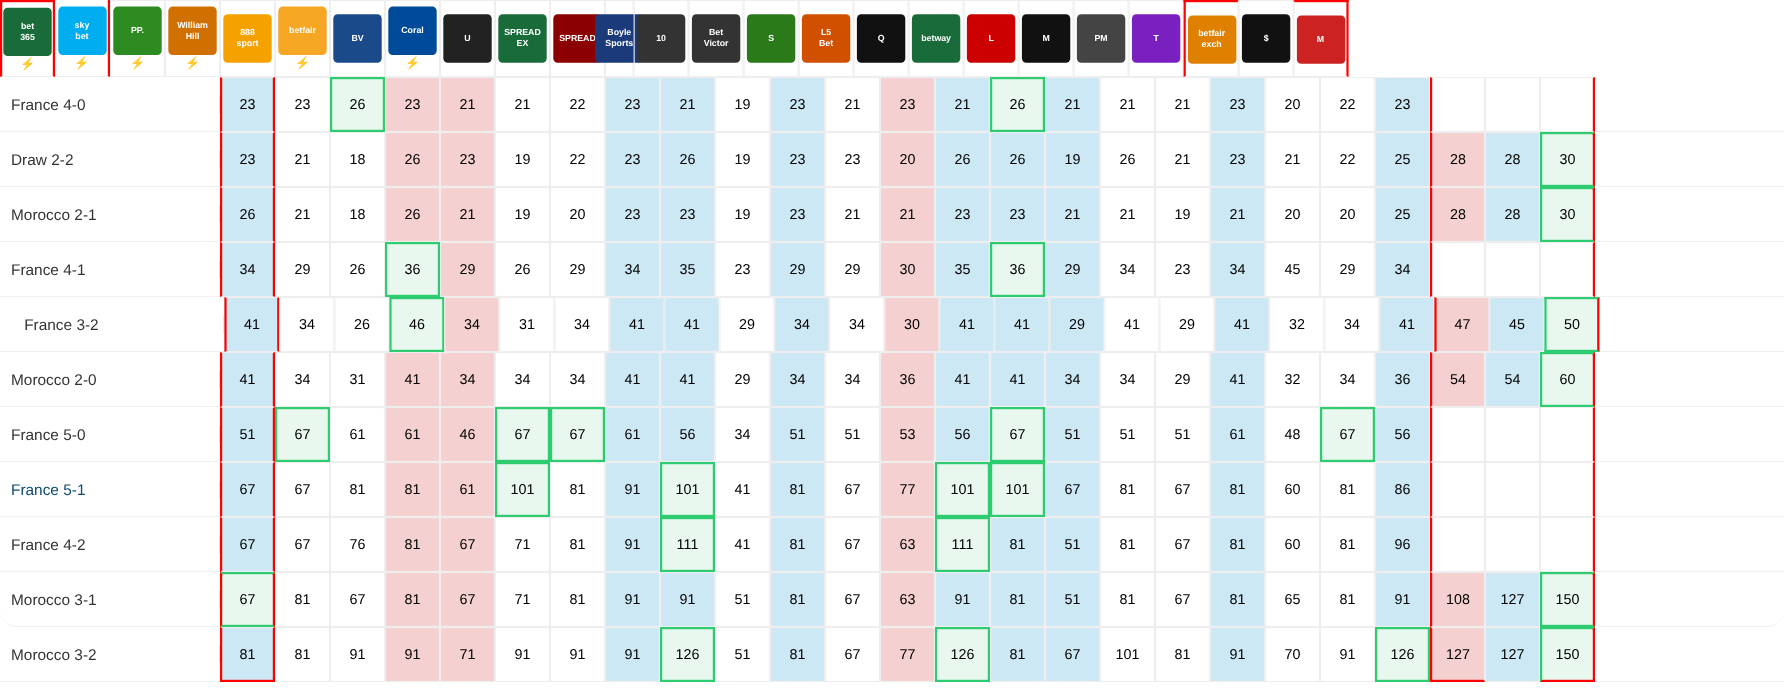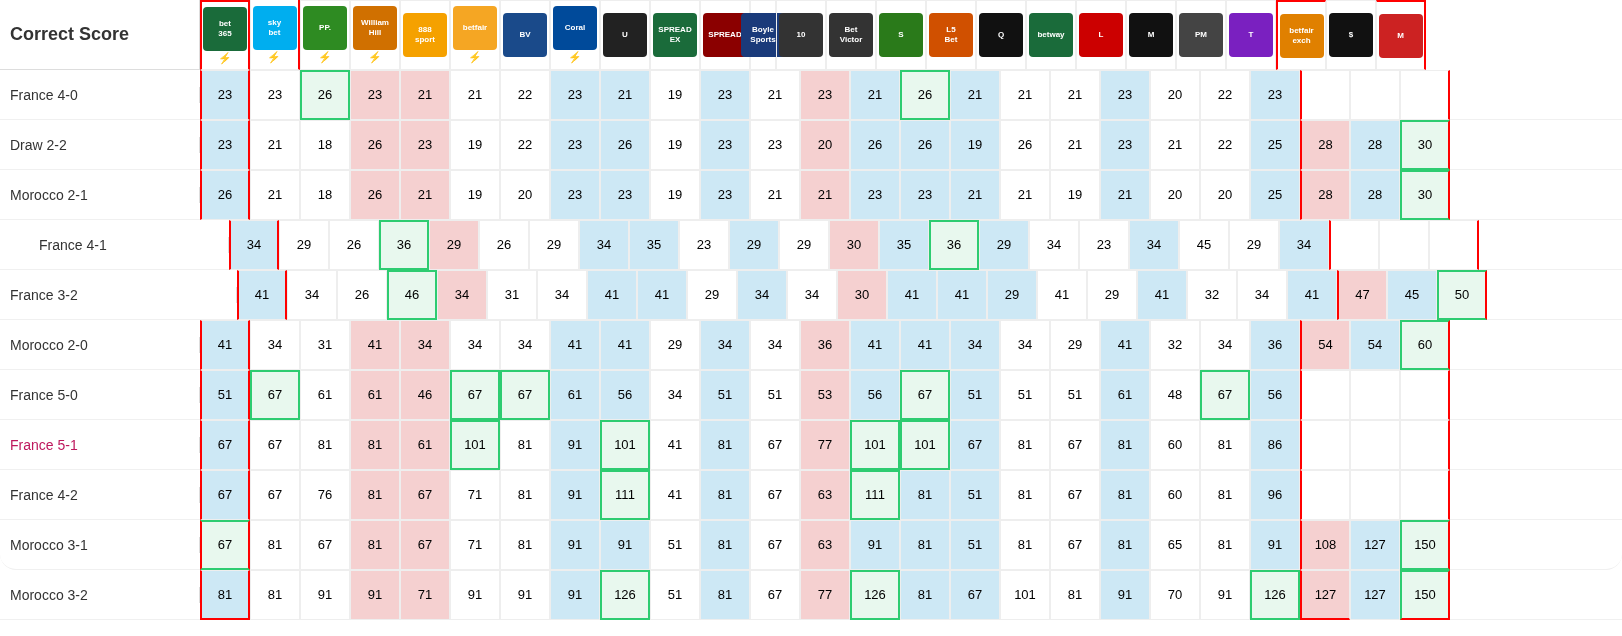--- a/index.html
+++ b/index.html
@@ -14,21 +14,20 @@
       width: 1622px;
     }
   </style>
 </head>
 <body>
 
 <div class="table-wrapper">
 
 <div style="display: flex; flex-direction: column; width: 100%;">
       <div style="display: flex; align-items: stretch; height: 70px;">
-        <div style="width: 200px; flex-shrink: 0; display: flex; align-items: center; padding-left: 10px; font-size: 18px; font-weight: bold; color: rgb(51, 51, 51); border-bottom: 1px solid rgb(221, 221, 221); border-right: 1px solid rgb(221, 221, 221);">Correct Score</div>
         <div style="width: 50px; flex-shrink: 0; display: flex; flex-direction: column; align-items: center; justify-content: center; border-width: 2px 2px 1px; border-style: solid; border-color: red red rgb(238, 238, 238); border-image: initial; padding: 2px;">
           <div style="width: 44px; height: 44px; border-radius: 4px; display: flex; align-items: center; justify-content: center; font-weight: bold; font-size: 8px; color: white; text-align: center; line-height: 1.2; background-color: rgb(26, 107, 58); white-space: pre;">bet
 365</div>
           <div style="font-size: 11px; color: rgb(245, 166, 35); margin-top: 1px;">⚡</div>
         </div>
         <div style="width: 50px; flex-shrink: 0; display: flex; flex-direction: column; align-items: center; justify-content: center; border-width: 0px 2px 1px 1px; border-bottom-style: solid; border-left-style: solid; border-bottom-color: rgb(238, 238, 238); border-left-color: rgb(238, 238, 238); border-image: initial; padding: 2px; border-right-style: solid; border-right-color: red; border-top-style: initial; border-top-color: initial;">
           <div style="width: 44px; height: 44px; border-radius: 4px; display: flex; align-items: center; justify-content: center; font-weight: bold; font-size: 8px; color: white; text-align: center; line-height: 1.2; background-color: rgb(0, 174, 239); white-space: pre;">sky
 bet</div>
           <div style="font-size: 11px; color: rgb(245, 166, 35); margin-top: 1px;">⚡</div>
         </div>
@@ -190,21 +189,21 @@
         <div style="width: 50px; flex-shrink: 0; height: 50px; display: flex; align-items: center; justify-content: center; font-size: 13px; font-weight: 500; background-color: rgb(255, 255, 255); border: 1px solid rgb(238, 238, 238); cursor: pointer;">21</div>
         <div style="width: 50px; flex-shrink: 0; height: 50px; display: flex; align-items: center; justify-content: center; font-size: 13px; font-weight: 500; background-color: rgb(255, 255, 255); border: 1px solid rgb(238, 238, 238); cursor: pointer;">19</div>
         <div style="width: 50px; flex-shrink: 0; height: 50px; display: flex; align-items: center; justify-content: center; font-size: 13px; font-weight: 500; background-color: rgb(205, 232, 245); border: 1px solid rgb(238, 238, 238); cursor: pointer;">21</div>
         <div style="width: 50px; flex-shrink: 0; height: 50px; display: flex; align-items: center; justify-content: center; font-size: 13px; font-weight: 500; background-color: rgb(255, 255, 255); border: 1px solid rgb(238, 238, 238); cursor: pointer;">20</div>
         <div style="width: 50px; flex-shrink: 0; height: 50px; display: flex; align-items: center; justify-content: center; font-size: 13px; font-weight: 500; background-color: rgb(255, 255, 255); border: 1px solid rgb(238, 238, 238); cursor: pointer;">20</div>
         <div style="width: 50px; flex-shrink: 0; height: 50px; display: flex; align-items: center; justify-content: center; font-size: 13px; font-weight: 500; background-color: rgb(205, 232, 245); border: 1px solid rgb(238, 238, 238); cursor: pointer;">25</div>
         <div style="width: 50px; flex-shrink: 0; height: 50px; display: flex; align-items: center; justify-content: center; font-size: 13px; font-weight: 500; background-color: rgb(245, 208, 208); border-width: 1px 1px 1px 2px; border-style: solid; border-color: rgb(238, 238, 238) rgb(238, 238, 238) rgb(238, 238, 238) red; border-image: initial; cursor: pointer;">28</div>
         <div style="width: 50px; flex-shrink: 0; height: 50px; display: flex; align-items: center; justify-content: center; font-size: 13px; font-weight: 500; background-color: rgb(205, 232, 245); border: 1px solid rgb(238, 238, 238); cursor: pointer;">28</div>
         <div style="width: 50px; flex-shrink: 0; height: 50px; display: flex; align-items: center; justify-content: center; font-size: 13px; font-weight: 500; background-color: rgb(232, 248, 238); border-width: 2px; border-style: solid; border-color: rgb(46, 204, 113) red rgb(46, 204, 113) rgb(46, 204, 113); border-image: initial; cursor: pointer;">30</div>
       </div>
-      <div style="display: flex; align-items: center; height: 50px; border-bottom: 1px solid rgb(240, 240, 240); padding-left: 29px;">
+      <div style="display: flex; align-items: center; height: 50px; border-bottom: 1px solid rgb(240, 240, 240);">
         <div style="width: 200px; flex-shrink: 0; padding-left: 10px; font-size: 14px; color: rgb(51, 51, 51); border-right: 1px solid rgb(221, 221, 221);">France 4-1</div>
         <div style="width: 50px; flex-shrink: 0; height: 50px; display: flex; align-items: center; justify-content: center; font-size: 13px; font-weight: 500; background-color: rgb(205, 232, 245); border-width: 1px 2px; border-style: solid; border-color: rgb(238, 238, 238) red; border-image: initial; cursor: pointer;">34</div>
         <div style="width: 50px; flex-shrink: 0; height: 50px; display: flex; align-items: center; justify-content: center; font-size: 13px; font-weight: 500; background-color: rgb(255, 255, 255); border: 1px solid rgb(238, 238, 238); cursor: pointer;">29</div>
         <div style="width: 50px; flex-shrink: 0; height: 50px; display: flex; align-items: center; justify-content: center; font-size: 13px; font-weight: 500; background-color: rgb(255, 255, 255); border: 1px solid rgb(238, 238, 238); cursor: pointer;">26</div>
         <div style="width: 50px; flex-shrink: 0; height: 50px; display: flex; align-items: center; justify-content: center; font-size: 13px; font-weight: 500; background-color: rgb(232, 248, 238); border: 2px solid rgb(46, 204, 113); cursor: pointer;">36</div>
         <div style="width: 50px; flex-shrink: 0; height: 50px; display: flex; align-items: center; justify-content: center; font-size: 13px; font-weight: 500; background-color: rgb(245, 208, 208); border: 1px solid rgb(238, 238, 238); cursor: pointer;">29</div>
         <div style="width: 50px; flex-shrink: 0; height: 50px; display: flex; align-items: center; justify-content: center; font-size: 13px; font-weight: 500; background-color: rgb(255, 255, 255); border: 1px solid rgb(238, 238, 238); cursor: pointer;">26</div>
         <div style="width: 50px; flex-shrink: 0; height: 50px; display: flex; align-items: center; justify-content: center; font-size: 13px; font-weight: 500; background-color: rgb(255, 255, 255); border: 1px solid rgb(238, 238, 238); cursor: pointer;">29</div>
         <div style="width: 50px; flex-shrink: 0; height: 50px; display: flex; align-items: center; justify-content: center; font-size: 13px; font-weight: 500; background-color: rgb(205, 232, 245); border: 1px solid rgb(238, 238, 238); cursor: pointer;">34</div>
         <div style="width: 50px; flex-shrink: 0; height: 50px; display: flex; align-items: center; justify-content: center; font-size: 13px; font-weight: 500; background-color: rgb(205, 232, 245); border: 1px solid rgb(238, 238, 238); cursor: pointer;">35</div>
@@ -219,21 +218,21 @@
         <div style="width: 50px; flex-shrink: 0; height: 50px; display: flex; align-items: center; justify-content: center; font-size: 13px; font-weight: 500; background-color: rgb(255, 255, 255); border: 1px solid rgb(238, 238, 238); cursor: pointer;">23</div>
         <div style="width: 50px; flex-shrink: 0; height: 50px; display: flex; align-items: center; justify-content: center; font-size: 13px; font-weight: 500; background-color: rgb(205, 232, 245); border: 1px solid rgb(238, 238, 238); cursor: pointer;">34</div>
         <div style="width: 50px; flex-shrink: 0; height: 50px; display: flex; align-items: center; justify-content: center; font-size: 13px; font-weight: 500; background-color: rgb(255, 255, 255); border: 1px solid rgb(238, 238, 238); cursor: pointer;">45</div>
         <div style="width: 50px; flex-shrink: 0; height: 50px; display: flex; align-items: center; justify-content: center; font-size: 13px; font-weight: 500; background-color: rgb(255, 255, 255); border: 1px solid rgb(238, 238, 238); cursor: pointer;">29</div>
         <div style="width: 50px; flex-shrink: 0; height: 50px; display: flex; align-items: center; justify-content: center; font-size: 13px; font-weight: 500; background-color: rgb(205, 232, 245); border: 1px solid rgb(238, 238, 238); cursor: pointer;">34</div>
         <div style="width: 50px; flex-shrink: 0; height: 50px; display: flex; align-items: center; justify-content: center; font-size: 13px; font-weight: 500; background-color: rgb(255, 255, 255); border-width: 1px 1px 1px 2px; border-style: solid; border-color: rgb(238, 238, 238) rgb(238, 238, 238) rgb(238, 238, 238) red; border-image: initial; cursor: pointer;"></div>
         <div style="width: 50px; flex-shrink: 0; height: 50px; display: flex; align-items: center; justify-content: center; font-size: 13px; font-weight: 500; background-color: rgb(255, 255, 255); border: 1px solid rgb(238, 238, 238); cursor: pointer;"></div>
         <div style="width: 50px; flex-shrink: 0; height: 50px; display: flex; align-items: center; justify-content: center; font-size: 13px; font-weight: 500; background-color: rgb(255, 255, 255); border-width: 1px 2px 1px 1px; border-style: solid; border-color: rgb(238, 238, 238) red rgb(238, 238, 238) rgb(238, 238, 238); border-image: initial; cursor: pointer;"></div>
       </div>
       <div style="display: flex; align-items: center; height: 50px; border-bottom: 1px solid rgb(240, 240, 240);">
-        <div style="width: 237px; flex-shrink: 0; padding-left: 10px; font-size: 14px; color: rgb(51, 51, 51); border-right: 1px solid rgb(221, 221, 221);">France 3-2</div>
+        <div style="width: 204px; flex-shrink: 0; padding-left: 22px; font-size: 14px; color: rgb(51, 51, 51); border-right: 1px solid rgb(221, 221, 221);">France 3-2</div>
         <div style="width: 50px; flex-shrink: 0; height: 50px; display: flex; align-items: center; justify-content: center; font-size: 13px; font-weight: 500; background-color: rgb(205, 232, 245); border-width: 1px 2px; border-style: solid; border-color: rgb(238, 238, 238) red; border-image: initial; cursor: pointer;">41</div>
         <div style="width: 50px; flex-shrink: 0; height: 50px; display: flex; align-items: center; justify-content: center; font-size: 13px; font-weight: 500; background-color: rgb(255, 255, 255); border: 1px solid rgb(238, 238, 238); cursor: pointer;">34</div>
         <div style="width: 50px; flex-shrink: 0; height: 50px; display: flex; align-items: center; justify-content: center; font-size: 13px; font-weight: 500; background-color: rgb(255, 255, 255); border: 1px solid rgb(238, 238, 238); cursor: pointer;">26</div>
         <div style="width: 50px; flex-shrink: 0; height: 50px; display: flex; align-items: center; justify-content: center; font-size: 13px; font-weight: 500; background-color: rgb(232, 248, 238); border: 2px solid rgb(46, 204, 113); cursor: pointer;">46</div>
         <div style="width: 50px; flex-shrink: 0; height: 50px; display: flex; align-items: center; justify-content: center; font-size: 13px; font-weight: 500; background-color: rgb(245, 208, 208); border: 1px solid rgb(238, 238, 238); cursor: pointer;">34</div>
         <div style="width: 50px; flex-shrink: 0; height: 50px; display: flex; align-items: center; justify-content: center; font-size: 13px; font-weight: 500; background-color: rgb(255, 255, 255); border: 1px solid rgb(238, 238, 238); cursor: pointer;">31</div>
         <div style="width: 50px; flex-shrink: 0; height: 50px; display: flex; align-items: center; justify-content: center; font-size: 13px; font-weight: 500; background-color: rgb(255, 255, 255); border: 1px solid rgb(238, 238, 238); cursor: pointer;">34</div>
         <div style="width: 50px; flex-shrink: 0; height: 50px; display: flex; align-items: center; justify-content: center; font-size: 13px; font-weight: 500; background-color: rgb(205, 232, 245); border: 1px solid rgb(238, 238, 238); cursor: pointer;">41</div>
         <div style="width: 50px; flex-shrink: 0; height: 50px; display: flex; align-items: center; justify-content: center; font-size: 13px; font-weight: 500; background-color: rgb(205, 232, 245); border: 1px solid rgb(238, 238, 238); cursor: pointer;">41</div>
         <div style="width: 50px; flex-shrink: 0; height: 50px; display: flex; align-items: center; justify-content: center; font-size: 13px; font-weight: 500; background-color: rgb(255, 255, 255); border: 1px solid rgb(238, 238, 238); cursor: pointer;">29</div>
@@ -303,21 +302,21 @@
         <div style="width: 50px; flex-shrink: 0; height: 50px; display: flex; align-items: center; justify-content: center; font-size: 13px; font-weight: 500; background-color: rgb(255, 255, 255); border: 1px solid rgb(238, 238, 238); cursor: pointer;">51</div>
         <div style="width: 50px; flex-shrink: 0; height: 50px; display: flex; align-items: center; justify-content: center; font-size: 13px; font-weight: 500; background-color: rgb(205, 232, 245); border: 1px solid rgb(238, 238, 238); cursor: pointer;">61</div>
         <div style="width: 50px; flex-shrink: 0; height: 50px; display: flex; align-items: center; justify-content: center; font-size: 13px; font-weight: 500; background-color: rgb(255, 255, 255); border: 1px solid rgb(238, 238, 238); cursor: pointer;">48</div>
         <div style="width: 50px; flex-shrink: 0; height: 50px; display: flex; align-items: center; justify-content: center; font-size: 13px; font-weight: 500; background-color: rgb(232, 248, 238); border: 2px solid rgb(46, 204, 113); cursor: pointer;">67</div>
         <div style="width: 50px; flex-shrink: 0; height: 50px; display: flex; align-items: center; justify-content: center; font-size: 13px; font-weight: 500; background-color: rgb(205, 232, 245); border: 1px solid rgb(238, 238, 238); cursor: pointer;">56</div>
         <div style="width: 50px; flex-shrink: 0; height: 50px; display: flex; align-items: center; justify-content: center; font-size: 13px; font-weight: 500; background-color: rgb(255, 255, 255); border-width: 1px 1px 1px 2px; border-style: solid; border-color: rgb(238, 238, 238) rgb(238, 238, 238) rgb(238, 238, 238) red; border-image: initial; cursor: pointer;"></div>
         <div style="width: 50px; flex-shrink: 0; height: 50px; display: flex; align-items: center; justify-content: center; font-size: 13px; font-weight: 500; background-color: rgb(255, 255, 255); border: 1px solid rgb(238, 238, 238); cursor: pointer;"></div>
         <div style="width: 50px; flex-shrink: 0; height: 50px; display: flex; align-items: center; justify-content: center; font-size: 13px; font-weight: 500; background-color: rgb(255, 255, 255); border-width: 1px 2px 1px 1px; border-style: solid; border-color: rgb(238, 238, 238) red rgb(238, 238, 238) rgb(238, 238, 238); border-image: initial; cursor: pointer;"></div>
       </div>
       <div style="display: flex; align-items: center; height: 50px; border-bottom: 1px solid rgb(240, 240, 240);">
-        <div style="width: 200px; flex-shrink: 0; padding-left: 10px; font-size: 14px; color: #be185d; border-right: 1px solid rgb(221, 221, 221);">France 5-1</div>
+        <div style="width: 200px; flex-shrink: 0; padding-left: 10px; font-size: 14px; color: #0c4a6e; border-right: 1px solid rgb(221, 221, 221);">France 5-1</div>
         <div style="width: 50px; flex-shrink: 0; height: 50px; display: flex; align-items: center; justify-content: center; font-size: 13px; font-weight: 500; background-color: rgb(205, 232, 245); border-width: 1px 2px; border-style: solid; border-color: rgb(238, 238, 238) red; border-image: initial; cursor: pointer;">67</div>
         <div style="width: 50px; flex-shrink: 0; height: 50px; display: flex; align-items: center; justify-content: center; font-size: 13px; font-weight: 500; background-color: rgb(255, 255, 255); border: 1px solid rgb(238, 238, 238); cursor: pointer;">67</div>
         <div style="width: 50px; flex-shrink: 0; height: 50px; display: flex; align-items: center; justify-content: center; font-size: 13px; font-weight: 500; background-color: rgb(255, 255, 255); border: 1px solid rgb(238, 238, 238); cursor: pointer;">81</div>
         <div style="width: 50px; flex-shrink: 0; height: 50px; display: flex; align-items: center; justify-content: center; font-size: 13px; font-weight: 500; background-color: rgb(245, 208, 208); border: 1px solid rgb(238, 238, 238); cursor: pointer;">81</div>
         <div style="width: 50px; flex-shrink: 0; height: 50px; display: flex; align-items: center; justify-content: center; font-size: 13px; font-weight: 500; background-color: rgb(245, 208, 208); border: 1px solid rgb(238, 238, 238); cursor: pointer;">61</div>
         <div style="width: 50px; flex-shrink: 0; height: 50px; display: flex; align-items: center; justify-content: center; font-size: 13px; font-weight: 500; background-color: rgb(232, 248, 238); border: 2px solid rgb(46, 204, 113); cursor: pointer;">101</div>
         <div style="width: 50px; flex-shrink: 0; height: 50px; display: flex; align-items: center; justify-content: center; font-size: 13px; font-weight: 500; background-color: rgb(255, 255, 255); border: 1px solid rgb(238, 238, 238); cursor: pointer;">81</div>
         <div style="width: 50px; flex-shrink: 0; height: 50px; display: flex; align-items: center; justify-content: center; font-size: 13px; font-weight: 500; background-color: rgb(205, 232, 245); border: 1px solid rgb(238, 238, 238); cursor: pointer;">91</div>
         <div style="width: 50px; flex-shrink: 0; height: 50px; display: flex; align-items: center; justify-content: center; font-size: 13px; font-weight: 500; background-color: rgb(232, 248, 238); border: 2px solid rgb(46, 204, 113); cursor: pointer;">101</div>
         <div style="width: 50px; flex-shrink: 0; height: 50px; display: flex; align-items: center; justify-content: center; font-size: 13px; font-weight: 500; background-color: rgb(255, 255, 255); border: 1px solid rgb(238, 238, 238); cursor: pointer;">41</div>

